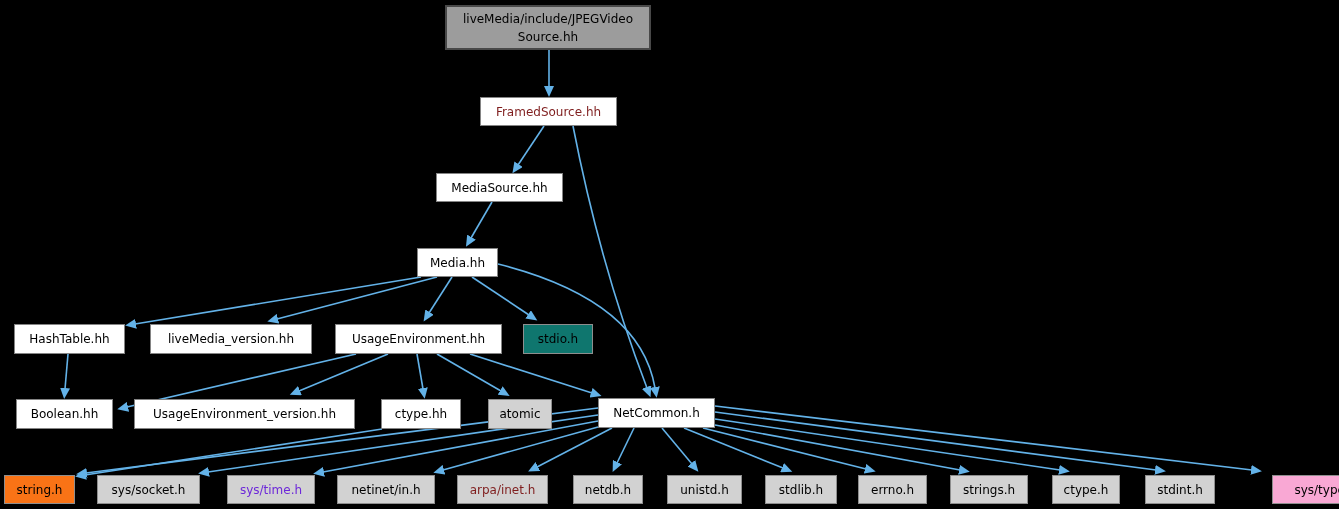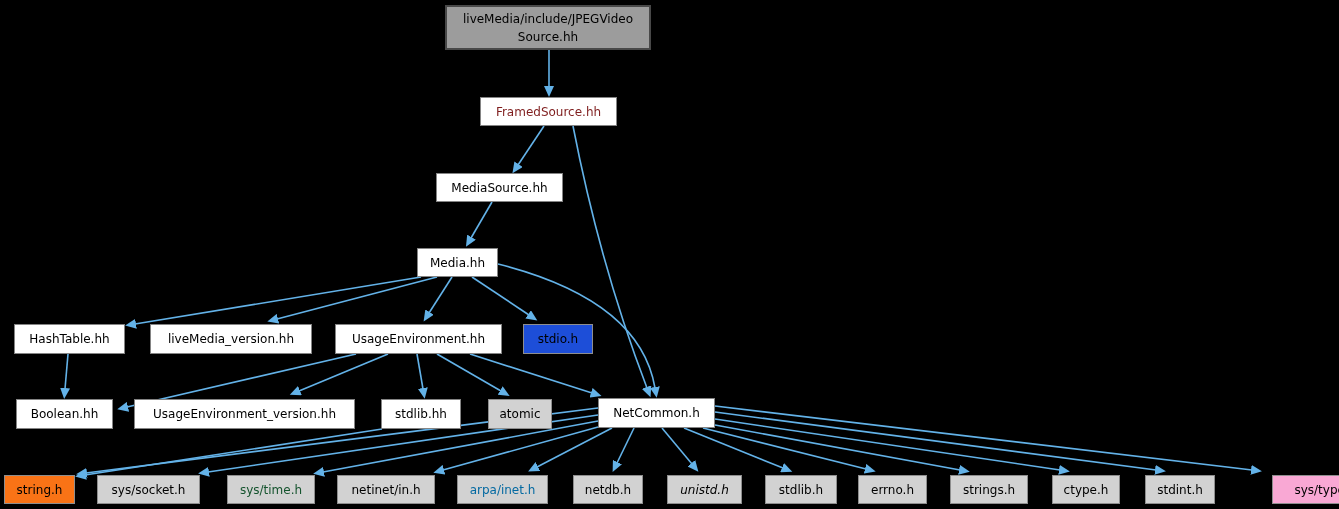--- a/index.html
+++ b/index.html
@@ -85,32 +85,32 @@
       <path d="M715,406 L1252,470" fill="none" stroke="#63b2e8" stroke-width="1.6" marker-end="url(#arrowhead)" data-interactable="false"></path>
     </svg>
     <div class="node root" data-interactable="false" style="left: 445px; top: 5px; width: 206px; height: 45px; background: rgb(156, 156, 156); border-color: rgb(72, 72, 72); color: rgb(0, 0, 0);">liveMedia/include/JPEGVideo
 Source.hh</div>
     <div class="node file" data-interactable="true" style="left: 480px; top: 97px; width: 137px; height: 29px; background: rgb(255, 255, 255); border-color: rgb(132, 132, 132); color: #7f1d1d;">FramedSource.hh</div>
     <div class="node file" data-interactable="true" style="left: 436px; top: 173px; width: 127px; height: 29px; background: rgb(255, 255, 255); border-color: rgb(132, 132, 132); color: rgb(0, 0, 0);">MediaSource.hh</div>
     <div class="node file" data-interactable="true" style="left: 417px; top: 248px; width: 81px; height: 29px; background: rgb(255, 255, 255); border-color: rgb(132, 132, 132); color: rgb(0, 0, 0);">Media.hh</div>
     <div class="node file" data-interactable="true" style="left: 14px; top: 324px; width: 111px; height: 30px; background: rgb(255, 255, 255); border-color: rgb(132, 132, 132); color: rgb(0, 0, 0);">HashTable.hh</div>
     <div class="node file" data-interactable="true" style="left: 150px; top: 324px; width: 162px; height: 30px; background: rgb(255, 255, 255); border-color: rgb(132, 132, 132); color: rgb(0, 0, 0);">liveMedia_version.hh</div>
     <div class="node file" data-interactable="true" style="left: 335px; top: 324px; width: 167px; height: 30px; background: rgb(255, 255, 255); border-color: rgb(132, 132, 132); color: rgb(0, 0, 0);">UsageEnvironment.hh</div>
-    <div class="node system" data-interactable="false" style="left: 523px; top: 324px; width: 70px; height: 30px; background: #1d4ed8; border-color: rgb(142, 142, 142); color: rgb(0, 0, 0);">stdio.h</div>
+    <div class="node system" data-interactable="false" style="left: 523px; top: 324px; width: 70px; height: 30px; background: #0f766e; border-color: rgb(142, 142, 142); color: rgb(0, 0, 0);">stdio.h</div>
     <div class="node file" data-interactable="true" style="left: 16px; top: 399px; width: 97px; height: 30px; background: rgb(255, 255, 255); border-color: rgb(132, 132, 132); color: #000000;">Boolean.hh</div>
     <div class="node file" data-interactable="true" style="left: 134px; top: 399px; width: 221px; height: 30px; background: rgb(255, 255, 255); border-color: rgb(132, 132, 132); color: rgb(0, 0, 0);">UsageEnvironment_version.hh</div>
-    <div class="node file" data-interactable="true" style="left: 381px; top: 399px; width: 80px; height: 30px; background: rgb(255, 255, 255); border-color: rgb(132, 132, 132); color: rgb(0, 0, 0);">stdlib.hh</div>
+    <div class="node file" data-interactable="true" style="left: 381px; top: 399px; width: 80px; height: 30px; background: rgb(255, 255, 255); border-color: rgb(132, 132, 132); color: rgb(0, 0, 0);">ctype.hh</div>
     <div class="node system" data-interactable="false" style="left: 488px; top: 399px; width: 64px; height: 30px; background: rgb(210, 210, 210); border-color: rgb(142, 142, 142); color: rgb(0, 0, 0);">atomic</div>
     <div class="node file" data-interactable="true" style="left: 598px; top: 398px; width: 117px; height: 30px; background: rgb(255, 255, 255); border-color: rgb(132, 132, 132); color: rgb(0, 0, 0);">NetCommon.h</div>
     <div class="node system" data-interactable="false" style="left: 4px; top: 475px; width: 71px; height: 29px; background: #f97316; border-color: rgb(142, 142, 142); color: rgb(0, 0, 0);">string.h</div>
     <div class="node system" data-interactable="false" style="left: 97px; top: 475px; width: 103px; height: 29px; background: rgb(210, 210, 210); border-color: rgb(142, 142, 142); color: rgb(0, 0, 0);">sys/socket.h</div>
-    <div class="node system" data-interactable="false" style="left: 227px; top: 475px; width: 88px; height: 29px; background: rgb(210, 210, 210); border-color: rgb(142, 142, 142); color: #14532d;">sys/time.h</div>
+    <div class="node system" data-interactable="false" style="left: 227px; top: 475px; width: 88px; height: 29px; background: rgb(210, 210, 210); border-color: rgb(142, 142, 142); color: #6d28d9;">sys/time.h</div>
     <div class="node system" data-interactable="false" style="left: 337px; top: 475px; width: 98px; height: 29px; background: rgb(210, 210, 210); border-color: rgb(142, 142, 142); color: rgb(0, 0, 0);">netinet/in.h</div>
-    <div class="node system" data-interactable="false" style="left: 457px; top: 475px; width: 91px; height: 29px; background: rgb(210, 210, 210); border-color: rgb(142, 142, 142); color: #0369a1;">arpa/inet.h</div>
+    <div class="node system" data-interactable="false" style="left: 457px; top: 475px; width: 91px; height: 29px; background: rgb(210, 210, 210); border-color: rgb(142, 142, 142); color: #7f1d1d;">arpa/inet.h</div>
     <div class="node system" data-interactable="false" style="left: 573px; top: 475px; width: 70px; height: 29px; background: rgb(210, 210, 210); border-color: rgb(142, 142, 142); color: rgb(0, 0, 0);">netdb.h</div>
-    <div class="node system" data-interactable="false" style="left: 667px; top: 475px; width: 75px; height: 29px; background: rgb(210, 210, 210); border-color: rgb(142, 142, 142); color: rgb(0, 0, 0); font-style: italic;">unistd.h</div>
+    <div class="node system" data-interactable="false" style="left: 667px; top: 475px; width: 75px; height: 29px; background: rgb(210, 210, 210); border-color: rgb(142, 142, 142); color: rgb(0, 0, 0);">unistd.h</div>
     <div class="node system" data-interactable="false" style="left: 765px; top: 475px; width: 72px; height: 29px; background: rgb(210, 210, 210); border-color: rgb(142, 142, 142); color: rgb(0, 0, 0);">stdlib.h</div>
     <div class="node system" data-interactable="false" style="left: 858px; top: 475px; width: 69px; height: 29px; background: rgb(210, 210, 210); border-color: rgb(142, 142, 142); color: rgb(0, 0, 0);">errno.h</div>
     <div class="node system" data-interactable="false" style="left: 950px; top: 475px; width: 78px; height: 29px; background: rgb(210, 210, 210); border-color: rgb(142, 142, 142); color: rgb(0, 0, 0);">strings.h</div>
     <div class="node system" data-interactable="false" style="left: 1052px; top: 475px; width: 68px; height: 29px; background: rgb(210, 210, 210); border-color: rgb(142, 142, 142); color: rgb(0, 0, 0);">ctype.h</div>
     <div class="node system" data-interactable="false" style="left: 1145px; top: 475px; width: 70px; height: 29px; background: rgb(210, 210, 210); border-color: rgb(142, 142, 142); color: rgb(0, 0, 0);">stdint.h</div>
     <div class="node system" data-interactable="false" style="left: 1272px; top: 475px; width: 113px; height: 29px; background: #f9a8d4; border-color: rgb(142, 142, 142); color: rgb(0, 0, 0);">sys/types.h</div>
   </div>
 
 </body></html>

